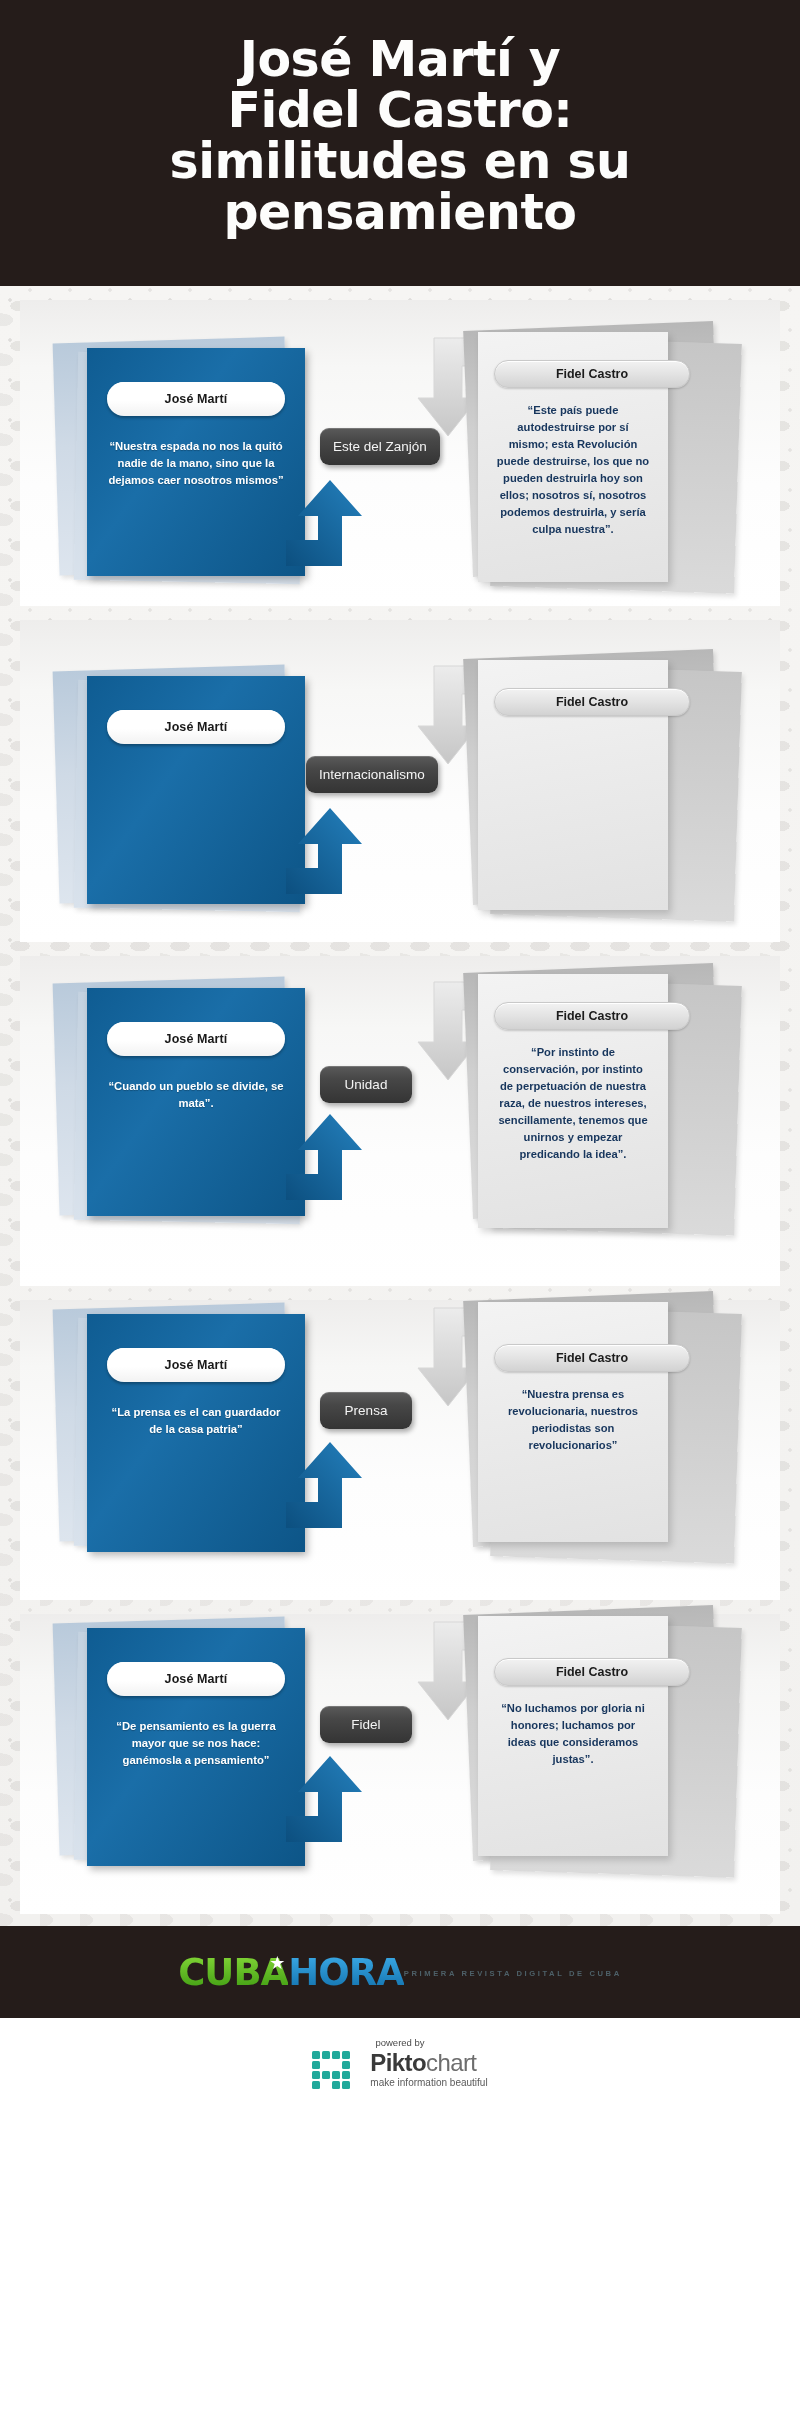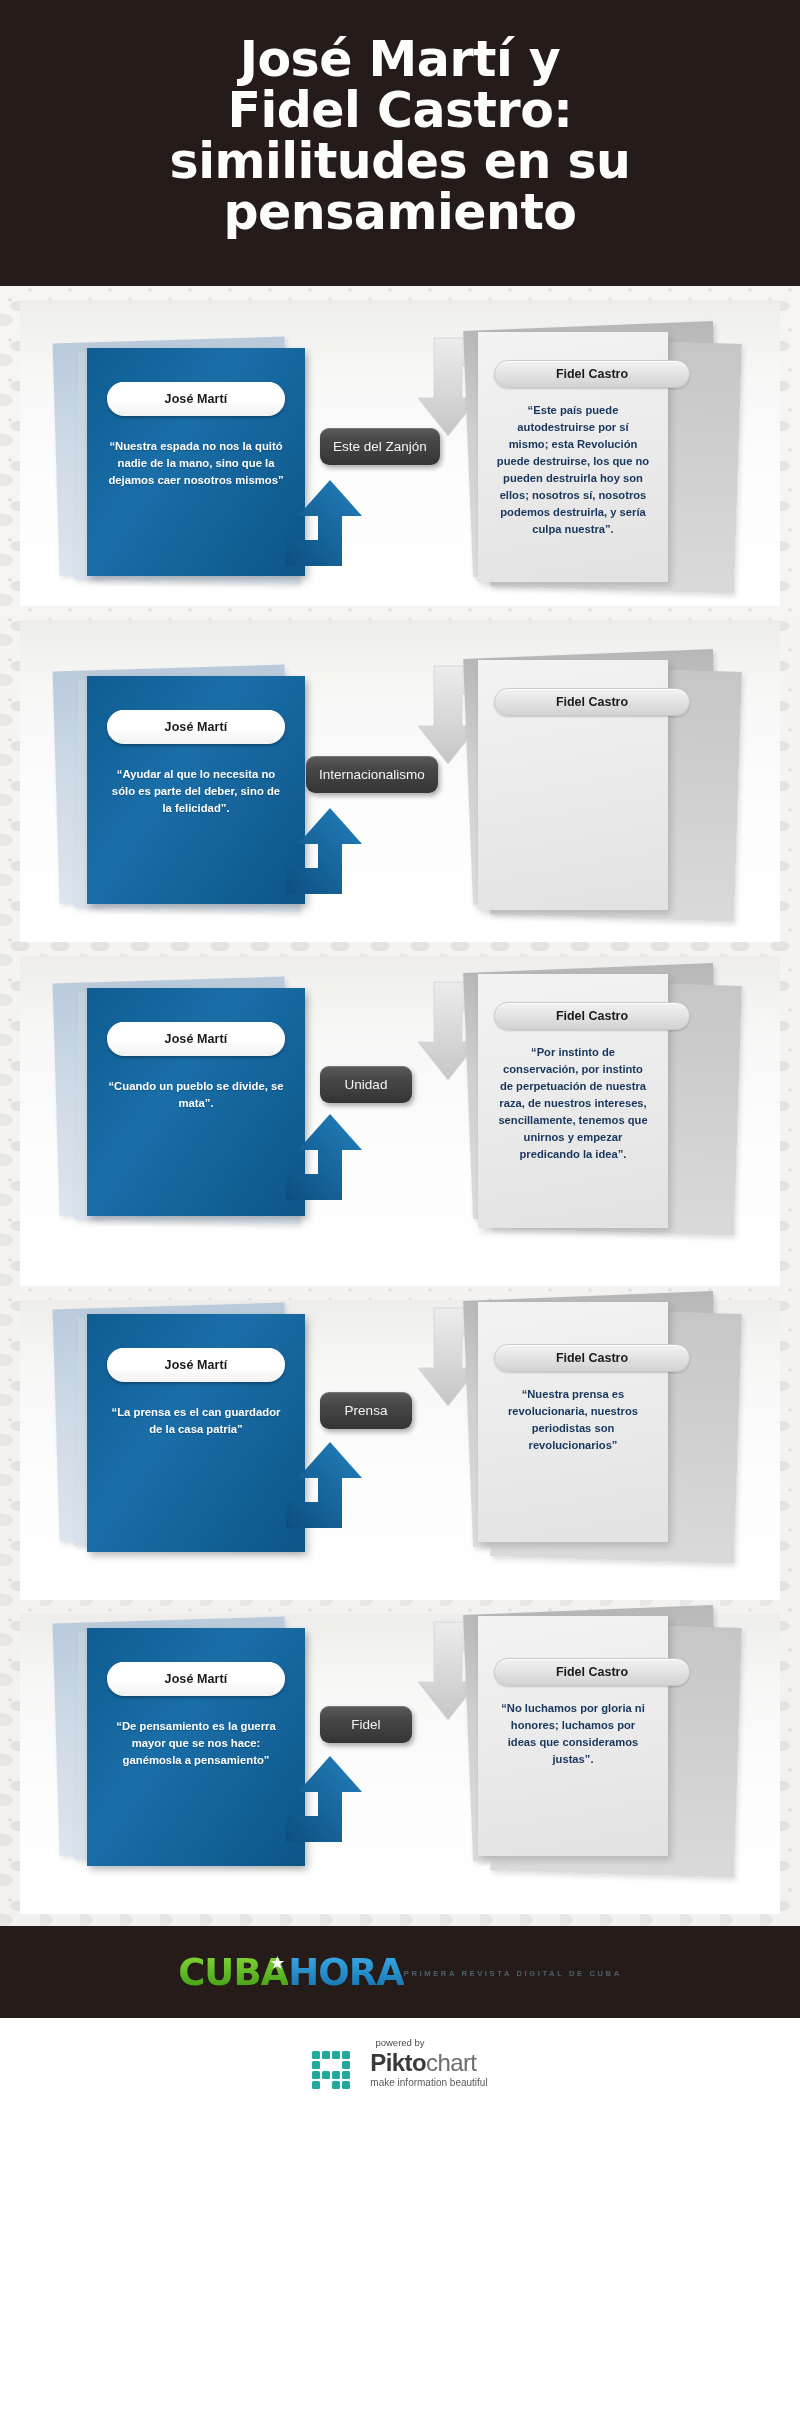--- a/index.html
+++ b/index.html
@@ -260,21 +260,20 @@
 
     <div class="block b2">
       <div class="panel-inner">
         <div class="marti-wrap" style="top:56px">
           <div class="marti-back"></div>
           <div class="marti-back2"></div>
           <div class="marti-card">
             <div class="marti-pill">
               <span>José Martí</span>
             </div>
-            <div class="marti-quote">“Ayudar al que lo necesita no sólo es parte del deber, sino de la felicidad”.</div>
           </div>
         </div>
 
         <svg class="arrow-down" style="top:44px" viewBox="0 0 140 110">
           <defs>
               <linearGradient id="gg2" x1="0" y1="0" x2="0" y2="1">
             <stop offset="0" stop-color="#ececec"></stop>
                 <stop offset="1" stop-color="#c6c6c6"></stop>
               </linearGradient>
             </defs>

